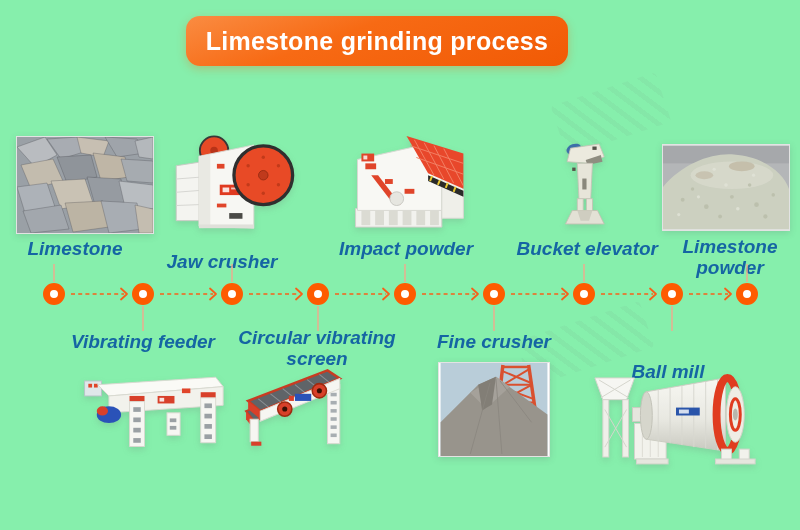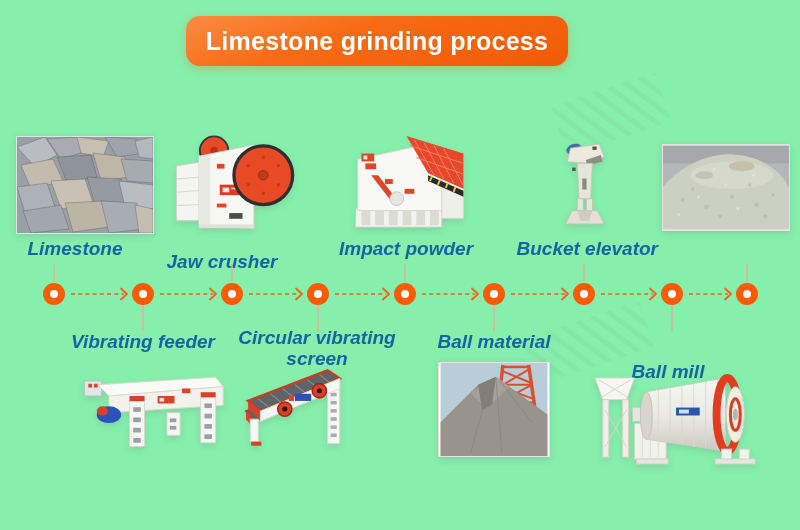--- a/index.html
+++ b/index.html
@@ -191,20 +191,21 @@
           <circle cx="76" cy="64" r="1.8"></circle>
           <circle cx="16" cy="70" r="1.6"></circle>
       </g>
     </svg>
   </div>
 
   <div class="label" style="left:15px;top:238px;width:120px;">Limestone</div>
   <div class="label" style="left:152px;top:238px;width:140px;margin-top:13px;">Jaw crusher</div>
   <div class="label" style="left:331px;top:238px;width:150px;">Impact powder</div>
   <div class="label" style="left:498px;top:238px;width:160px;text-align:right;">Bucket elevator</div>
+  <div class="label" style="left:675px;top:236px;width:110px;">Limestone powder</div>
 
   <svg class="timeline" width="800" height="84" viewBox="0 0 800 84">
 
     <g stroke="#f3a98d" stroke-width="1.4">
       <line x1="54" y1="6" x2="54" y2="24"></line>
       <line x1="232" y1="6" x2="232" y2="24"></line>
       <line x1="405" y1="6" x2="405" y2="24"></line>
       <line x1="584" y1="6" x2="584" y2="24"></line>
       <line x1="747" y1="6" x2="747" y2="24"></line>
 
@@ -243,21 +244,21 @@
       <circle cx="405" cy="36" r="7.5"></circle>
       <circle cx="494" cy="36" r="7.5"></circle>
       <circle cx="584" cy="36" r="7.5"></circle>
       <circle cx="672" cy="36" r="7.5"></circle>
       <circle cx="747" cy="36" r="7.5"></circle>
     </g>
   </svg>
 
   <div class="label" style="left:63px;top:331px;width:160px;">Vibrating feeder</div>
   <div class="label" style="left:237px;top:327px;width:160px;">Circular vibrating screen</div>
-  <div class="label" style="left:424px;top:331px;width:140px;">Ball material</div>
+  <div class="label" style="left:424px;top:331px;width:140px;">Fine crusher</div>
   <div class="label" style="left:608px;top:331px;width:120px;margin-top:30px;">Ball mill</div>
 
   <div class="machine" style="left:76px;top:366px;">
     <svg width="152" height="88" viewBox="0 0 160 94">
       <rect x="8" y="16" width="18" height="16" fill="#dfe7ea" stroke="#b8c4c8"></rect>
       <rect x="12" y="19" width="4" height="4" fill="#e0452a"></rect>
       <rect x="18" y="19" width="4" height="4" fill="#e0452a"></rect>
       <polygon points="22,20 148,12 156,22 34,32" fill="#fafaf6" stroke="#d8d8d0"></polygon>
       <polygon points="34,32 156,22 156,42 34,50" fill="#f2f2ec" stroke="#d8d8d0"></polygon>
       <rect x="86" y="32" width="18" height="8" fill="#d8402a"></rect>

